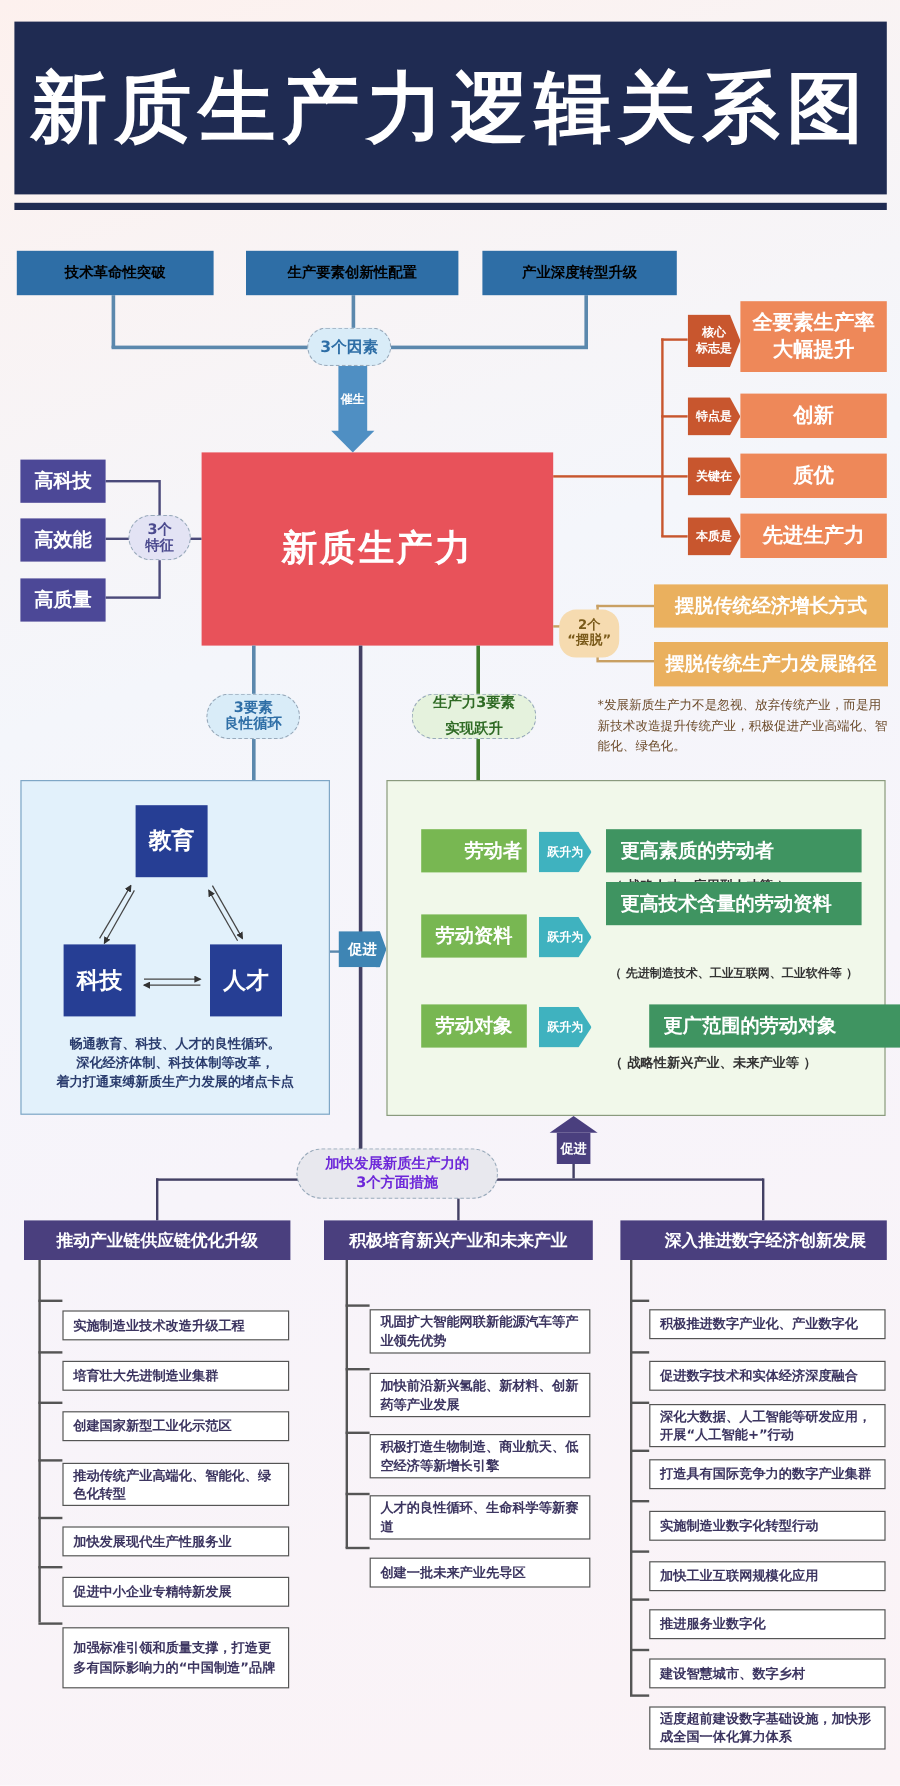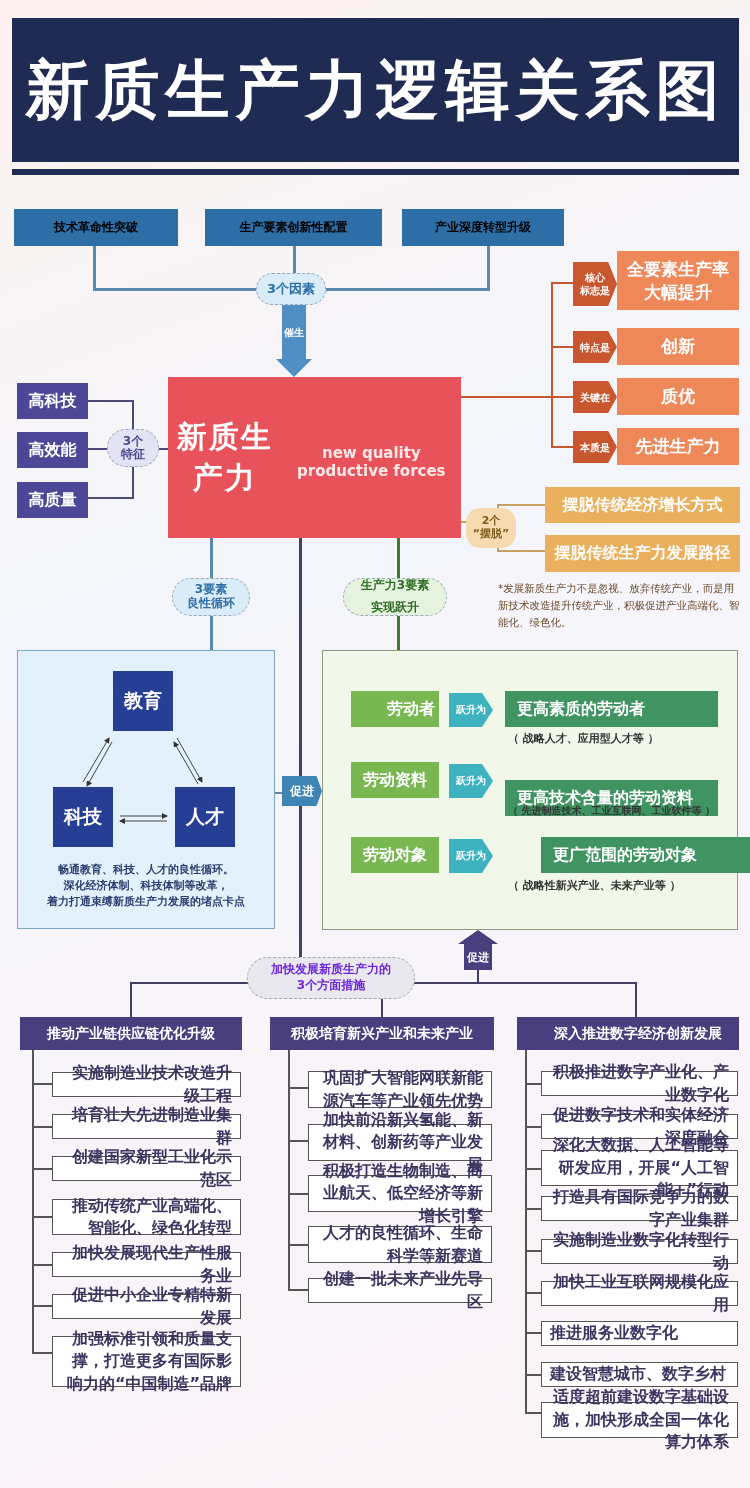--- a/index.html
+++ b/index.html
@@ -22,21 +22,21 @@
   .purple-box { background:#4c4897; color:#fff; font-weight:bold; font-size:16px; }
   .orange-tag { background:#c8562e; color:#fff; font-size:10px; font-weight:bold; line-height:1.3; }
   .orange-box { background:#ee8859; color:#fff; font-size:17px; font-weight:bold; }
   .gold-box { background:#eab05e; color:#fff; font-size:16px; font-weight:bold; }
   .green-l { background:#78b752; color:#fff; font-size:16px; font-weight:bold; }
   .green-r { background:#3f9461; color:#fff; font-size:16px; font-weight:bold; justify-content:flex-start; padding-left:12px; }
   .sub-note { color:#333; font-size:11px; font-weight:bold; }
   .teal-arrow { background:#3fb2bf; color:#fff; font-size:10px; font-weight:bold; clip-path:polygon(0 0,75% 0,75% 0,100% 50%,75% 100%,0 100%); }
   .navy-sq { background:#263e94; color:#fff; font-size:19px; font-weight:bold; }
   .measure-head { background:#4a3f7e; color:#fff; font-size:14px; font-weight:bold; }
-  .measure-item { background:#fff; border:1.5px solid #555; color:#3c3560; font-size:16px; font-weight:bold; justify-content:flex-start; text-align:right; padding:0 8px; line-height:1.4; }
+  .measure-item { background:#fff; border:1.5px solid #555; color:#3c3560; font-size:11px; font-weight:bold; justify-content:flex-start; text-align:left; padding:0 8px; line-height:1.4;margin-top:20px; }
 </style>
 </head>
 <body>
 
 <div id="title-bar" class="abs">
   <div id="title-text" class="center">新质生产力逻辑关系图</div>
 </div>
 <div id="title-underline" class="abs"></div>
 
 <div class="line" style="left:93px;top:246px;width:3px;height:44px;"></div>
@@ -64,23 +64,22 @@
 
 <div class="abs center purple-box" style="left:17px;top:383px;width:71px;height:36px;">高科技</div>
 <div class="abs center purple-box" style="left:17px;top:432px;width:71px;height:36px;">高效能</div>
 <div class="abs center purple-box" style="left:17px;top:482px;width:71px;height:36px;">高质量</div>
 
 <div class="abs center pill" style="left:107px;top:429px;width:52px;height:38px;background:#e3e3f4;color:#4b4a8e;flex-direction:column;font-size:12px;line-height:1.1;">
   <span>3个</span>
   <span>特征</span>
 </div>
 
-<div class="abs center" style="left:168px;top:377px;width:293px;height:161px;background:#e8525a;flex-direction:row;">
+<div class="abs center" style="left:168px;top:377px;width:293px;height:161px;background:#e8525a;flex-direction:column;">
   <div style="color:#fff;font-size:30px;font-weight:bold;letter-spacing:2px;">新质生产力</div>
-  <div style="color:#fde8e8;font-size:15px;font-weight:bold;margin-top:8px;">new quality productive forces</div>
 </div>
 
 <div class="line" style="left:461px;top:396px;width:90px;height:2px;background:#c8562e;"></div>
 <div class="line" style="left:551px;top:282px;width:2px;height:165px;background:#c8562e;"></div>
 <div class="line" style="left:551px;top:282px;width:22px;height:2px;background:#c8562e;"></div>
 <div class="line" style="left:551px;top:346px;width:22px;height:2px;background:#c8562e;"></div>
 <div class="line" style="left:551px;top:396px;width:22px;height:2px;background:#c8562e;"></div>
 <div class="line" style="left:551px;top:446px;width:22px;height:2px;background:#c8562e;"></div>
 
 <div class="abs center orange-tag" style="left:573px;top:262px;width:44px;height:44px;flex-direction:column;clip-path:polygon(0 0,80% 0,100% 50%,80% 100%,0 100%);">
@@ -153,21 +152,21 @@
 </div>
 <div class="abs" style="left:322px;top:650px;width:416px;height:280px;background:#f1f8ea;border:1.5px solid #8a9a7e;"></div>
 
 <div class="abs center green-l" style="left:351px;top:691px;width:88px;height:36px;padding-left:32px;">劳动者</div>
 <div class="abs center teal-arrow" style="left:449px;top:693px;width:44px;height:34px;">跃升为</div>
 <div class="abs center green-r" style="left:505px;top:691px;width:213px;height:36px;">更高素质的劳动者</div>
 <div class="abs sub-note" style="left:508px;top:731px;">（ 战略人才、应用型人才等 ）</div>
 
 <div class="abs center green-l" style="left:351px;top:762px;width:88px;height:36px;">劳动资料</div>
 <div class="abs center teal-arrow" style="left:449px;top:764px;width:44px;height:34px;">跃升为</div>
-<div class="abs center green-r" style="left:505px;top:780px;width:213px;height:36px;">更高技术含量的劳动资料</div>
+<div class="abs center green-r" style="left:505px;top:735px;width:213px;height:36px;">更高技术含量的劳动资料</div>
 <div class="abs sub-note" style="left:508px;top:804px;font-size:10px;">（ 先进制造技术、工业互联网、工业软件等 ）</div>
 
 <div class="abs center green-l" style="left:351px;top:837px;width:88px;height:36px;">劳动对象</div>
 <div class="abs center teal-arrow" style="left:449px;top:839px;width:44px;height:34px;">跃升为</div>
 <div class="abs center green-r" style="left:505px;top:837px;width:213px;height:36px;margin-left:36px;">更广范围的劳动对象</div>
 <div class="abs sub-note" style="left:508px;top:878px;">（ 战略性新兴产业、未来产业等 ）</div>
 
 <div class="abs" style="left:458px;top:930px;width:40px;height:40px;">
   <div style="position:absolute;left:0;top:0;width:0;height:0;border-left:20px solid transparent;border-right:20px solid transparent;border-bottom:14px solid #4a3f7e;"></div>
   <div class="center" style="position:absolute;left:6px;top:14px;width:28px;height:26px;background:#4a3f7e;color:#fff;font-size:11px;font-weight:bold;">促进</div>

